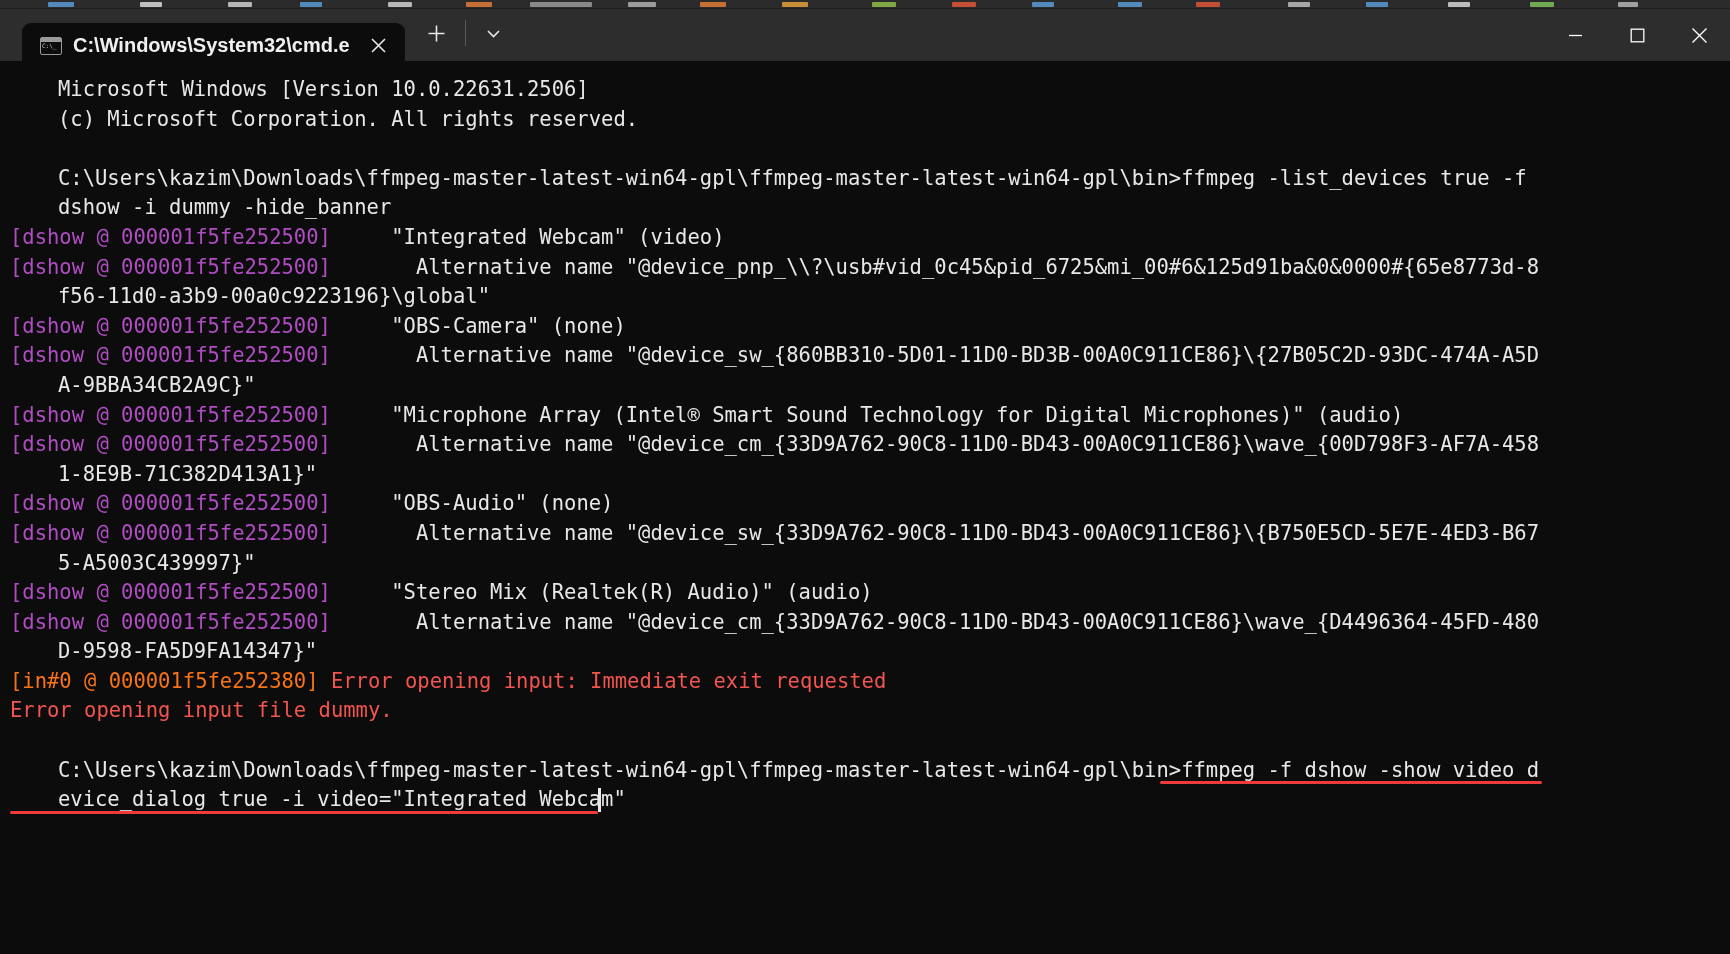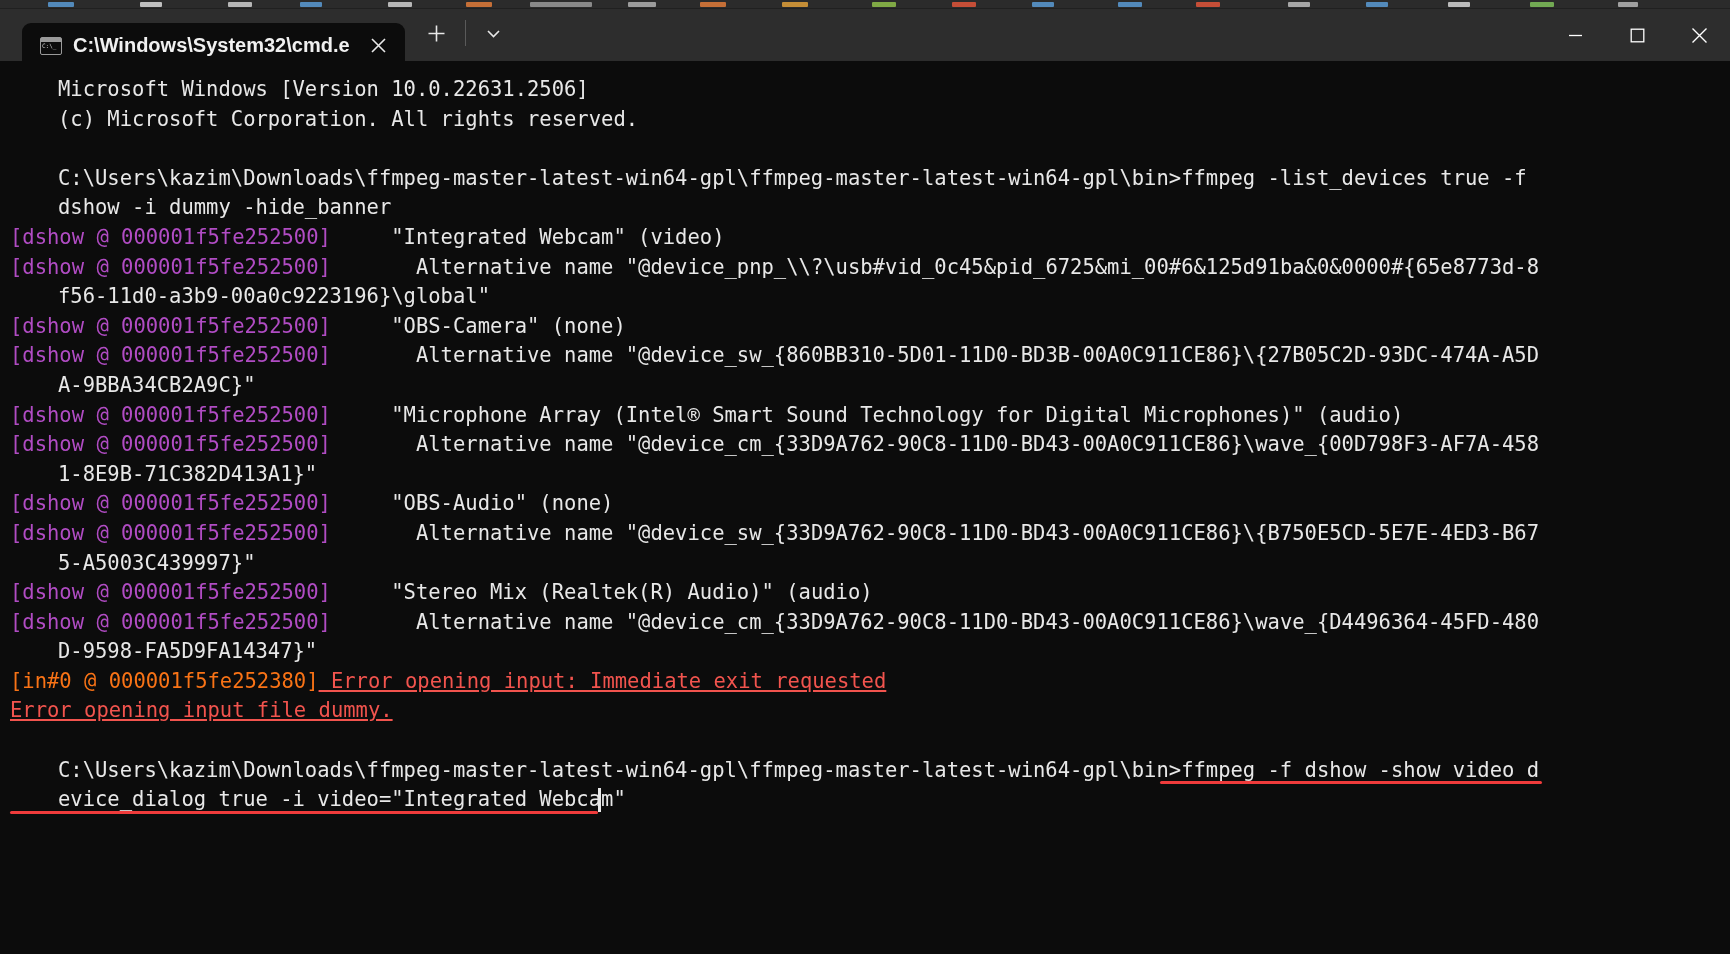--- a/index.html
+++ b/index.html
@@ -162,21 +162,21 @@
     line-height: 29.6px;
     white-space: pre;
     color: #e5e5e5;
     letter-spacing: 0px;
   }
 
   .ln { display: block; height: 29.6px; position: relative; }
 
   .c-default { color: #e8e8e8; padding-left: 48px; }
   .c-magenta { color: #b14cc4; }
-  .c-red     { color: #f2544e; text-decoration: underline; }
+  .c-red     { color: #f2544e; }
   .c-purple  { color: #f97316; }
 
   
   .annot-underline {
     position: absolute;
     height: 3px;
     background: #ef3b3b;
     border-radius: 2px;
   }
 </style>

